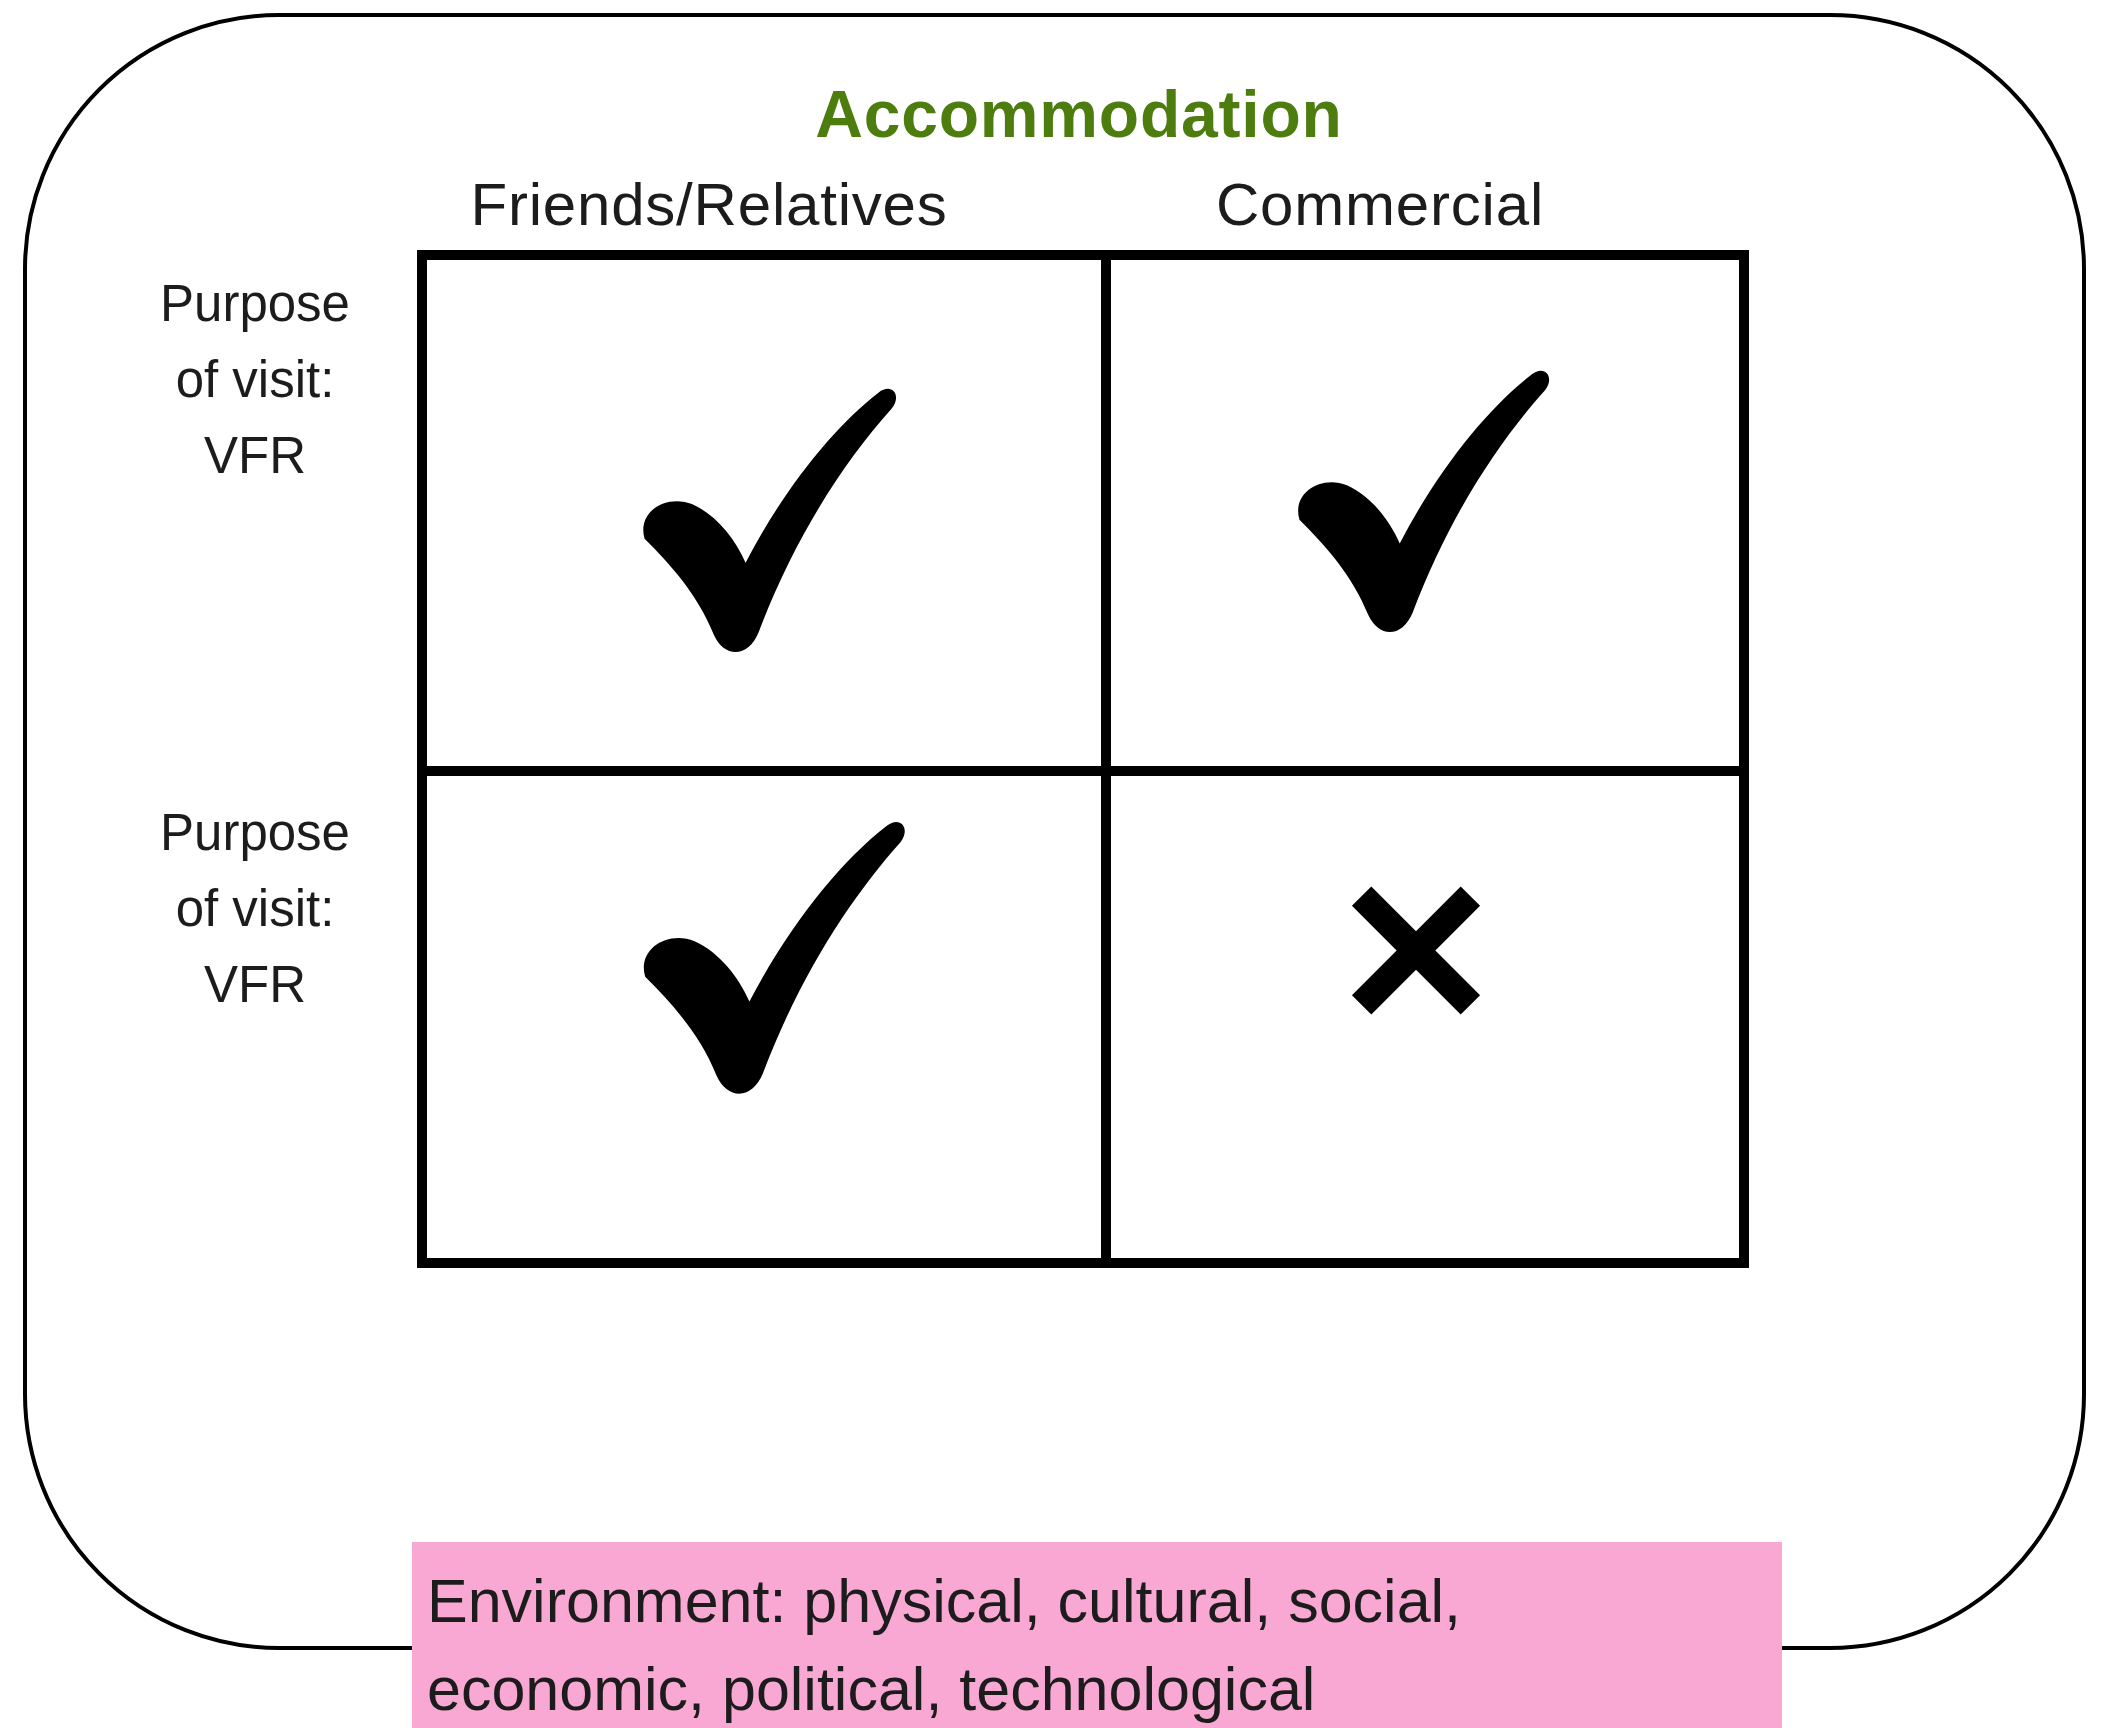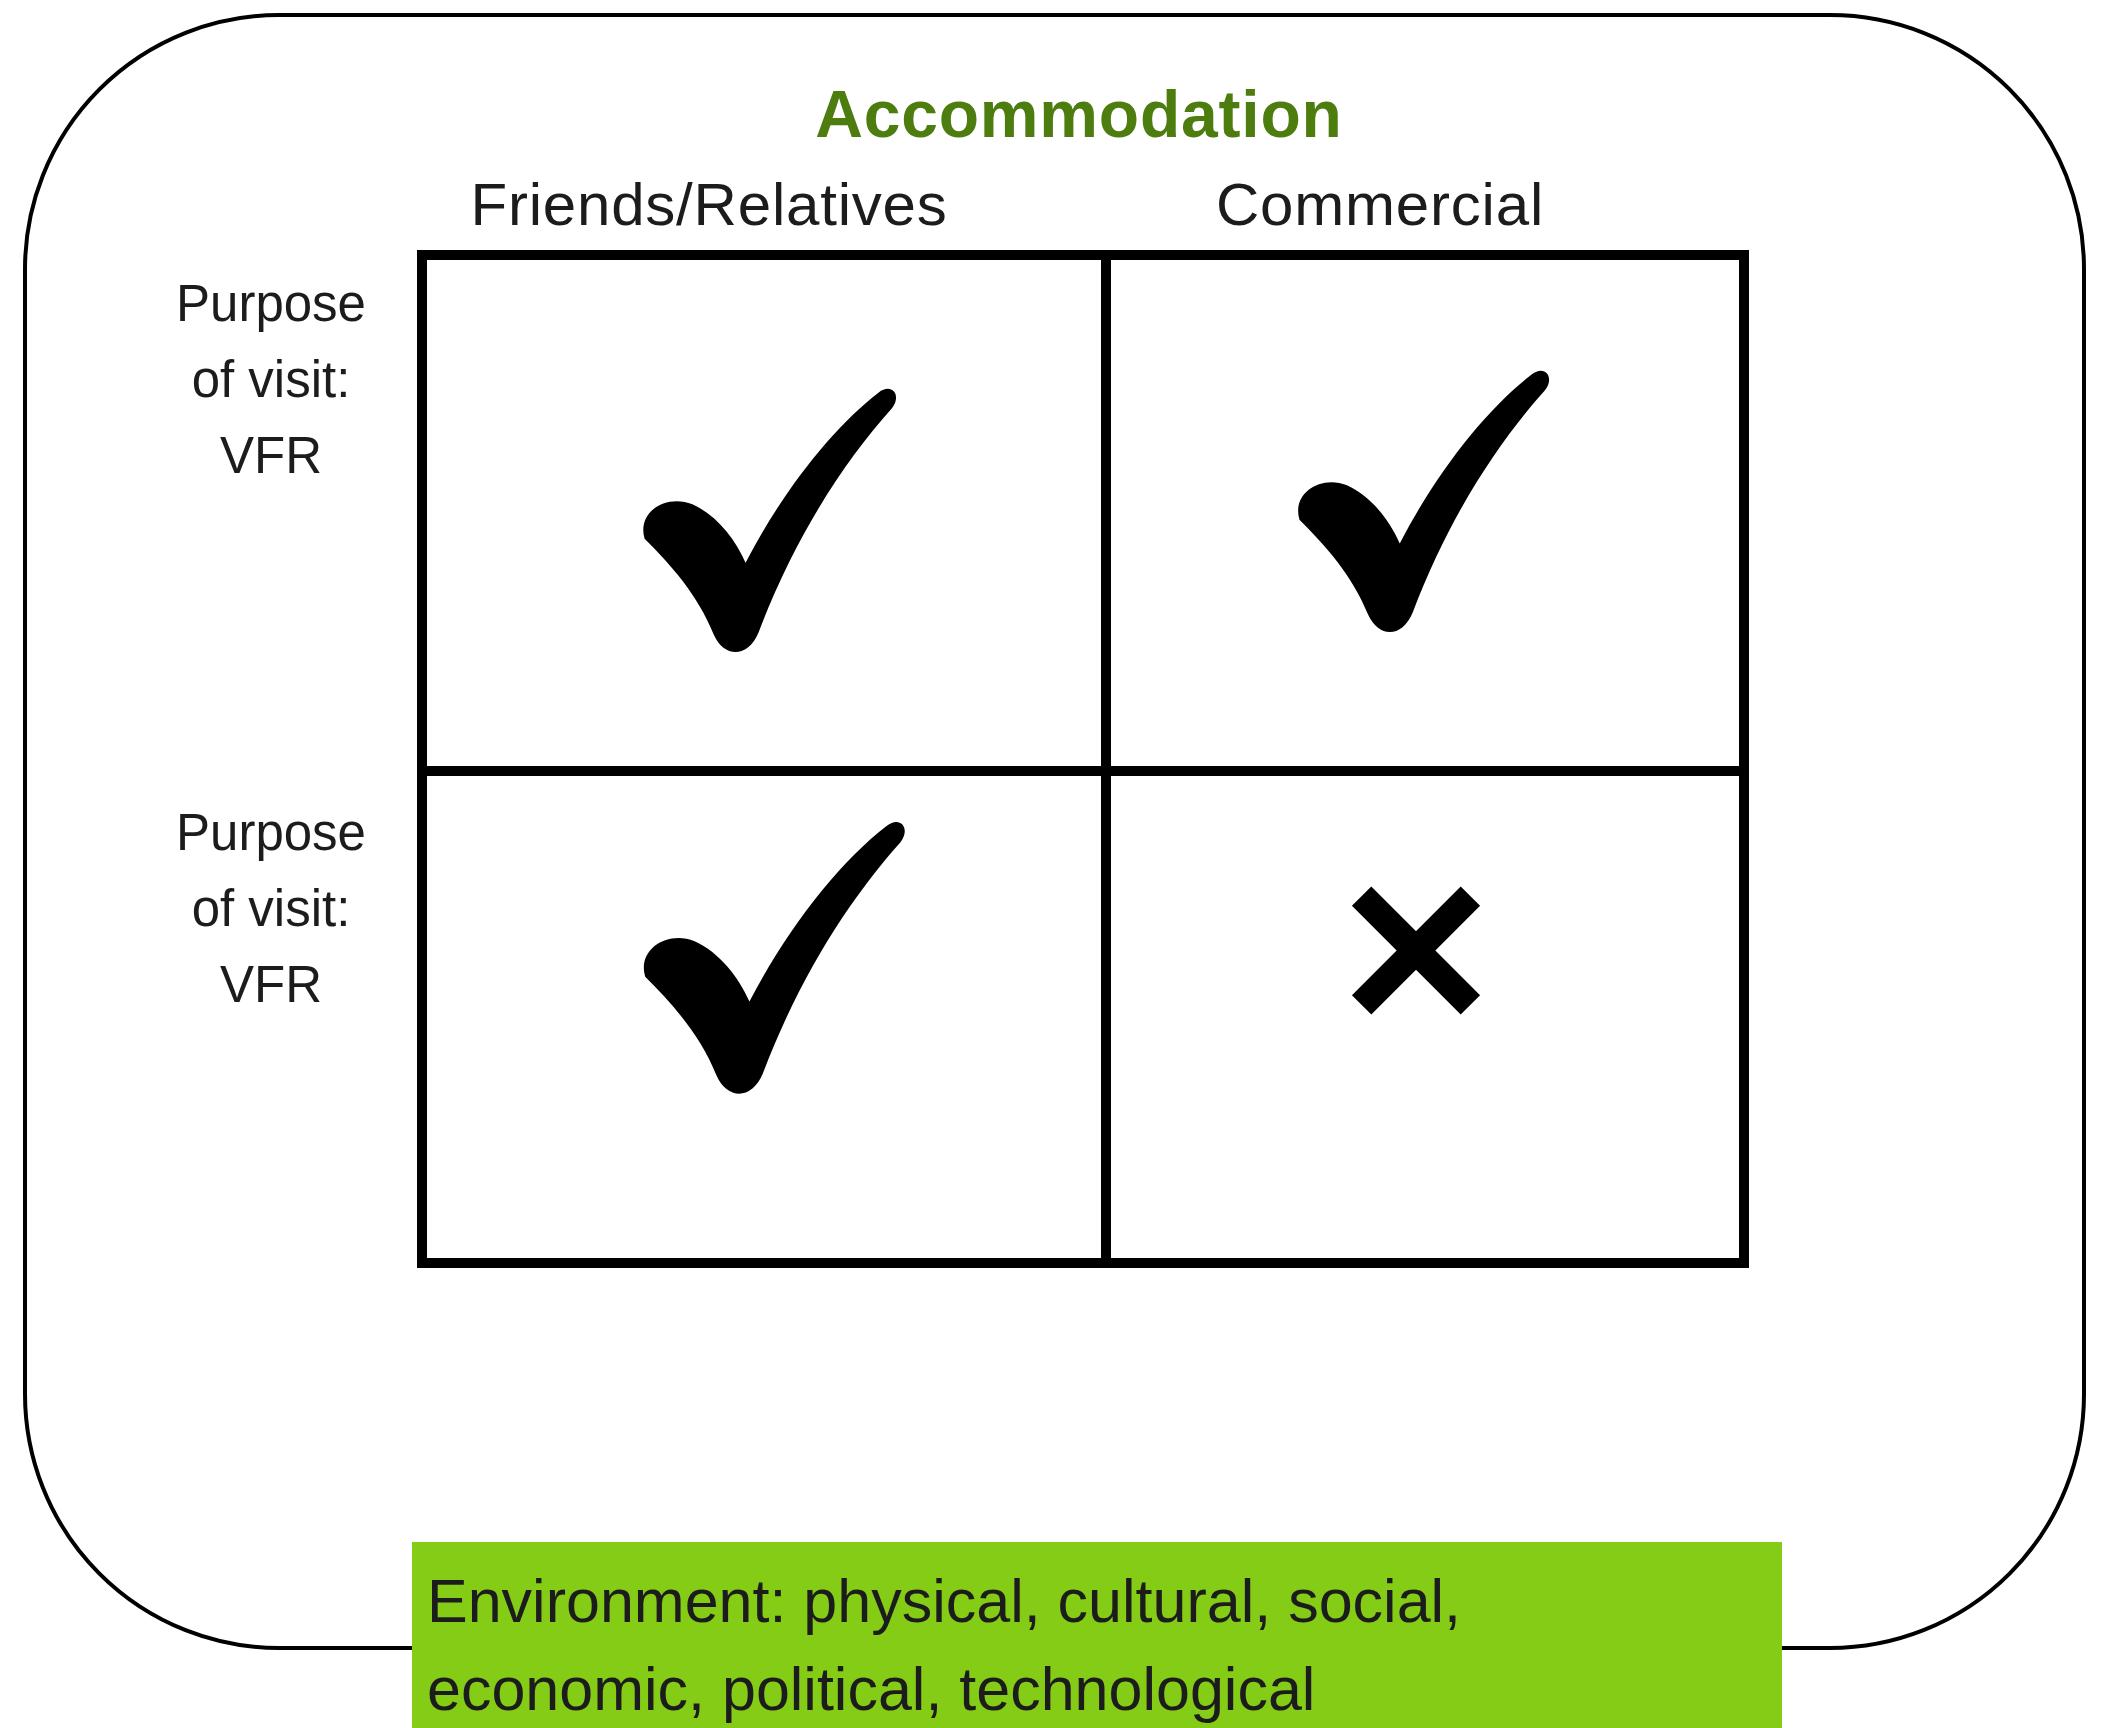--- a/index.html
+++ b/index.html
@@ -73,21 +73,21 @@
     font-size: 60px;
     font-weight: 400;
     letter-spacing: 0.8px;
     color: #1c1c1c;
     white-space: nowrap;
   }
   .col-header.col-1 { left: 709px; }
   .col-header.col-2 { left: 1380px; }
   .row-label {
     position: absolute;
-    left: 132px;
+    left: 116px;
     width: 278px;
     text-align: center;
     font-size: 51px;
     line-height: 76px;
     color: #1c1c1c;
   }
   .row-label.row-1 { top: 266px; }
   .row-label.row-2 { top: 795px; }
   .cell-mark {
     position: absolute;
@@ -101,21 +101,21 @@
   .mark-r1c2 { left: 1277px; top: 364px; width: 285px; height: 277px; }
   .mark-r2c1 { left: 626px; top: 815px;  width: 288px; height: 288px; }
   .mark-r2c2 { left: 1336px; top: 876px; width: 160px; height: 149px; }
   
   .footer-text {
     position: absolute;
     left: 412px;
     top: 1542px;
     width: 1370px;
     height: 186px;
-    background: #84cc16;
+    background: #f9a8d4;
     padding-top: 15px;
     padding-left: 15px;
     box-sizing: border-box;
     font-size: 61px;
     line-height: 88px;
     letter-spacing: 0px;
     color: #1c1c1c;
     z-index: 5;
     white-space: nowrap;
   }

